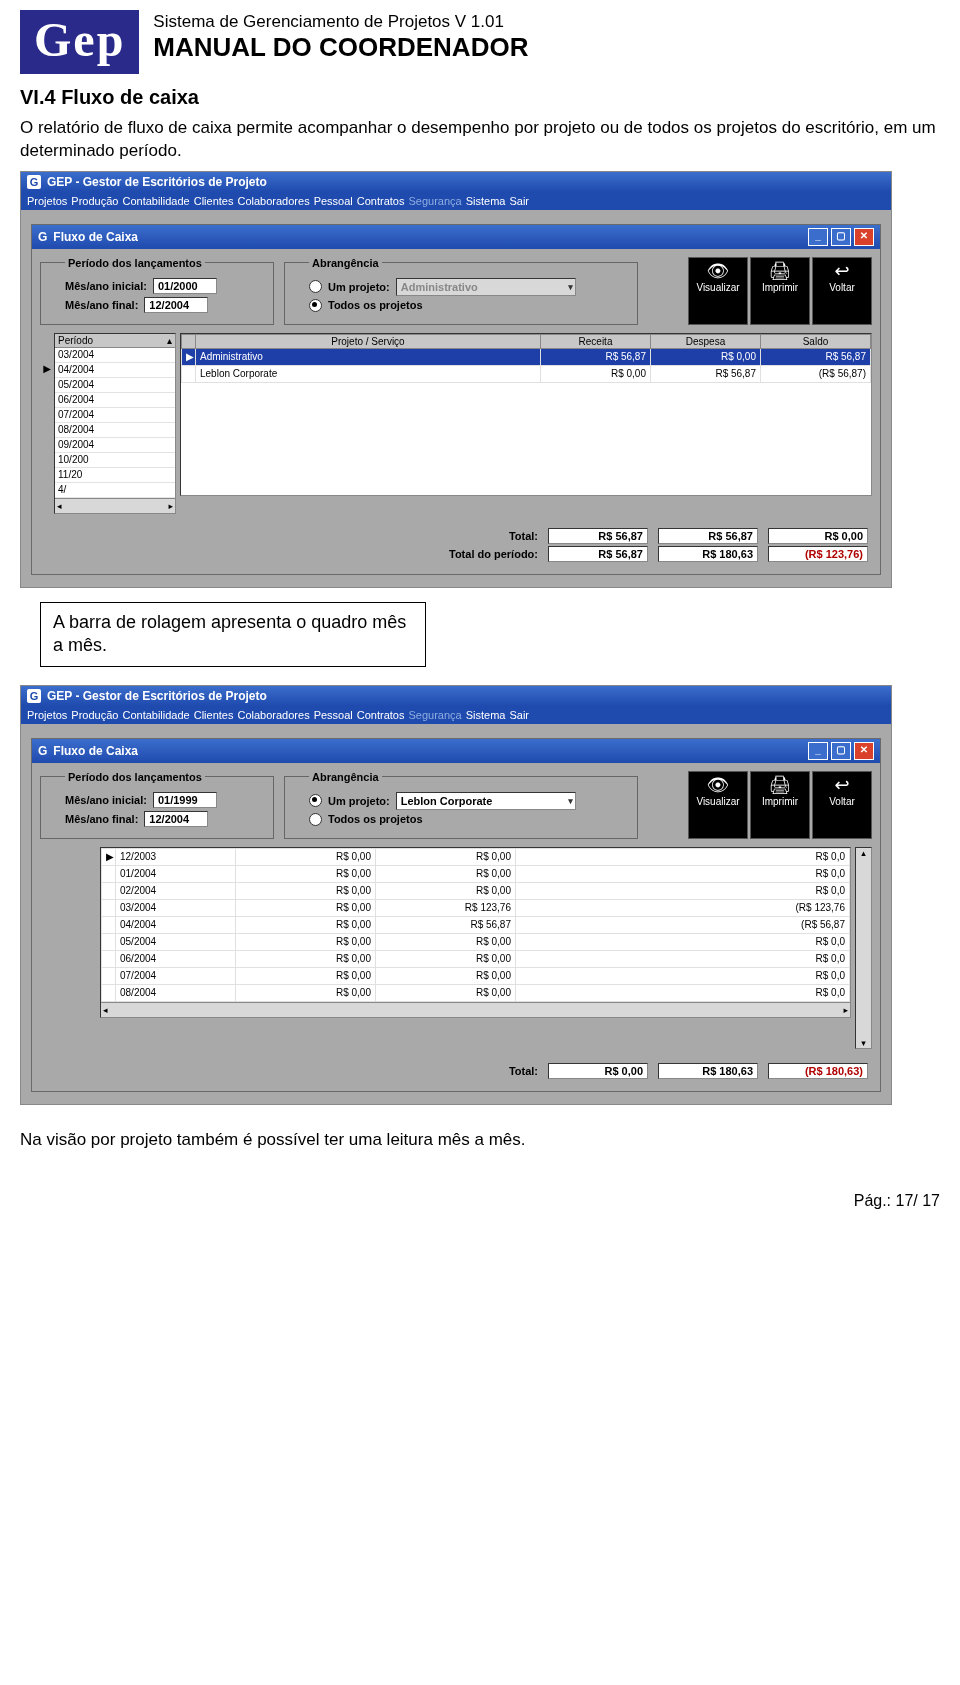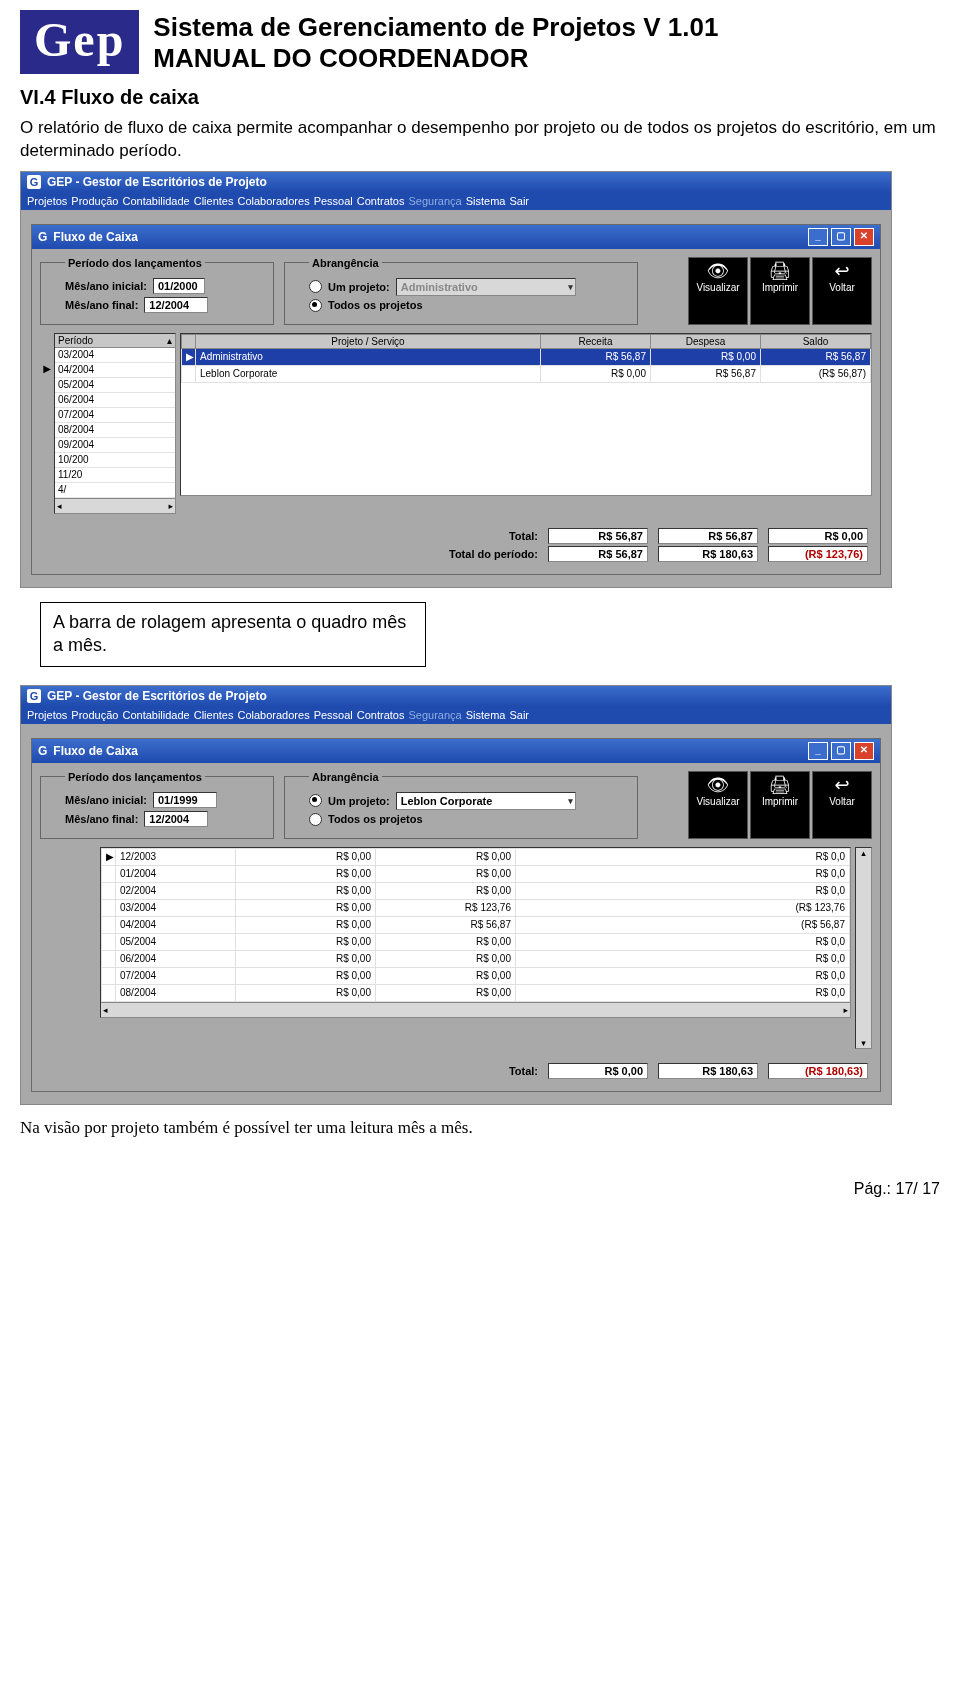--- a/index.html
+++ b/index.html
@@ -21,21 +21,21 @@
     background: #2a2a8a;
     color: #fff;
     font-weight: bold;
     font-size: 48px;
     letter-spacing: 2px;
     padding: 6px 14px 10px 14px;
     font-family: "Times New Roman", serif;
     line-height: 1;
   }
   .doc-title-block { padding-top: 2px; }
-  .doc-title { font-size: 26px; font-weight: bold; }
+  .doc-title { font-size: 17px; font-weight: normal; }
   .doc-subtitle { font-size: 26px; font-weight: bold; }
   .section-title { font-size: 20px; font-weight: bold; margin: 12px 0 8px 0; }
   .body-text { font-size: 17px; line-height: 1.35; margin-bottom: 8px; }
   .callout-box {
     border: 1px solid #000;
     padding: 8px 12px;
     margin: 14px 0 18px 20px;
     width: 360px;
     font-size: 18px;
     line-height: 1.3;
@@ -210,21 +210,21 @@
           <span class="win-btn">▢</span>
           <span class="win-btn close">✕</span>
         </span>
       </div>
 
       <div class="form-row">
         <fieldset class="grp" style="width:200px;">
           <legend>Período dos lançamentos</legend>
           <div class="fld-row">
             <span>Mês/ano inicial:</span>
-            <span class="txtin" style="width:52px;">01/2000</span>
+            <span class="txtin" style="width:64px;">01/2000</span>
           </div>
           <div class="fld-row">
             <span>Mês/ano final:</span>
             <span class="txtin" style="width:64px;">12/2004</span>
           </div>
         </fieldset>
 
         <fieldset class="grp" style="width:320px;">
           <legend>Abrangência</legend>
           <div class="fld-row">
@@ -513,15 +513,15 @@
           <span class="lbl">Total:</span>
           <span class="val">R$ 0,00</span>
           <span class="val">R$ 180,63</span>
           <span class="val neg">(R$ 180,63)</span>
         </div>
       </div>
     </div>
   </div>
 </div>
 
-<div class="body-text" style="margin-top:12px;font-family:Liberation Serif, serif;">Na visão por projeto também é possível ter uma leitura mês a mês.</div>
+<div class="body-text" style="margin-top:24px;">Na visão por projeto também é possível ter uma leitura mês a mês.</div>
 
 <div class="footer-text">Pág.: 17/ 17</div>
 
 </body></html>

